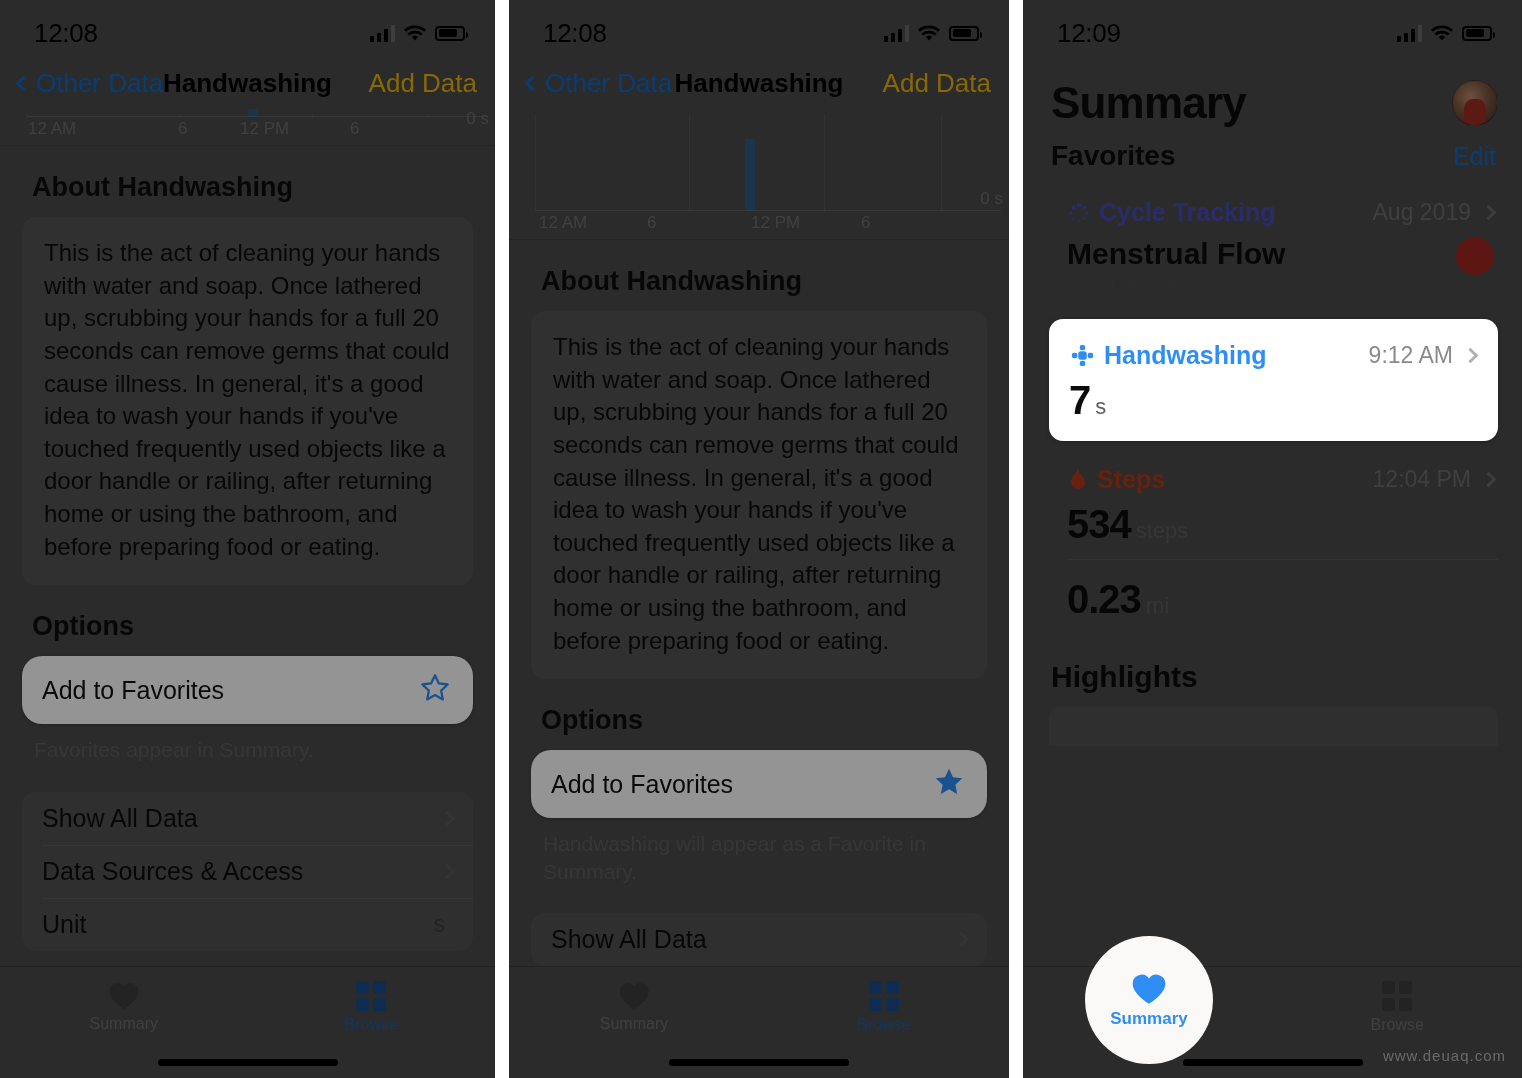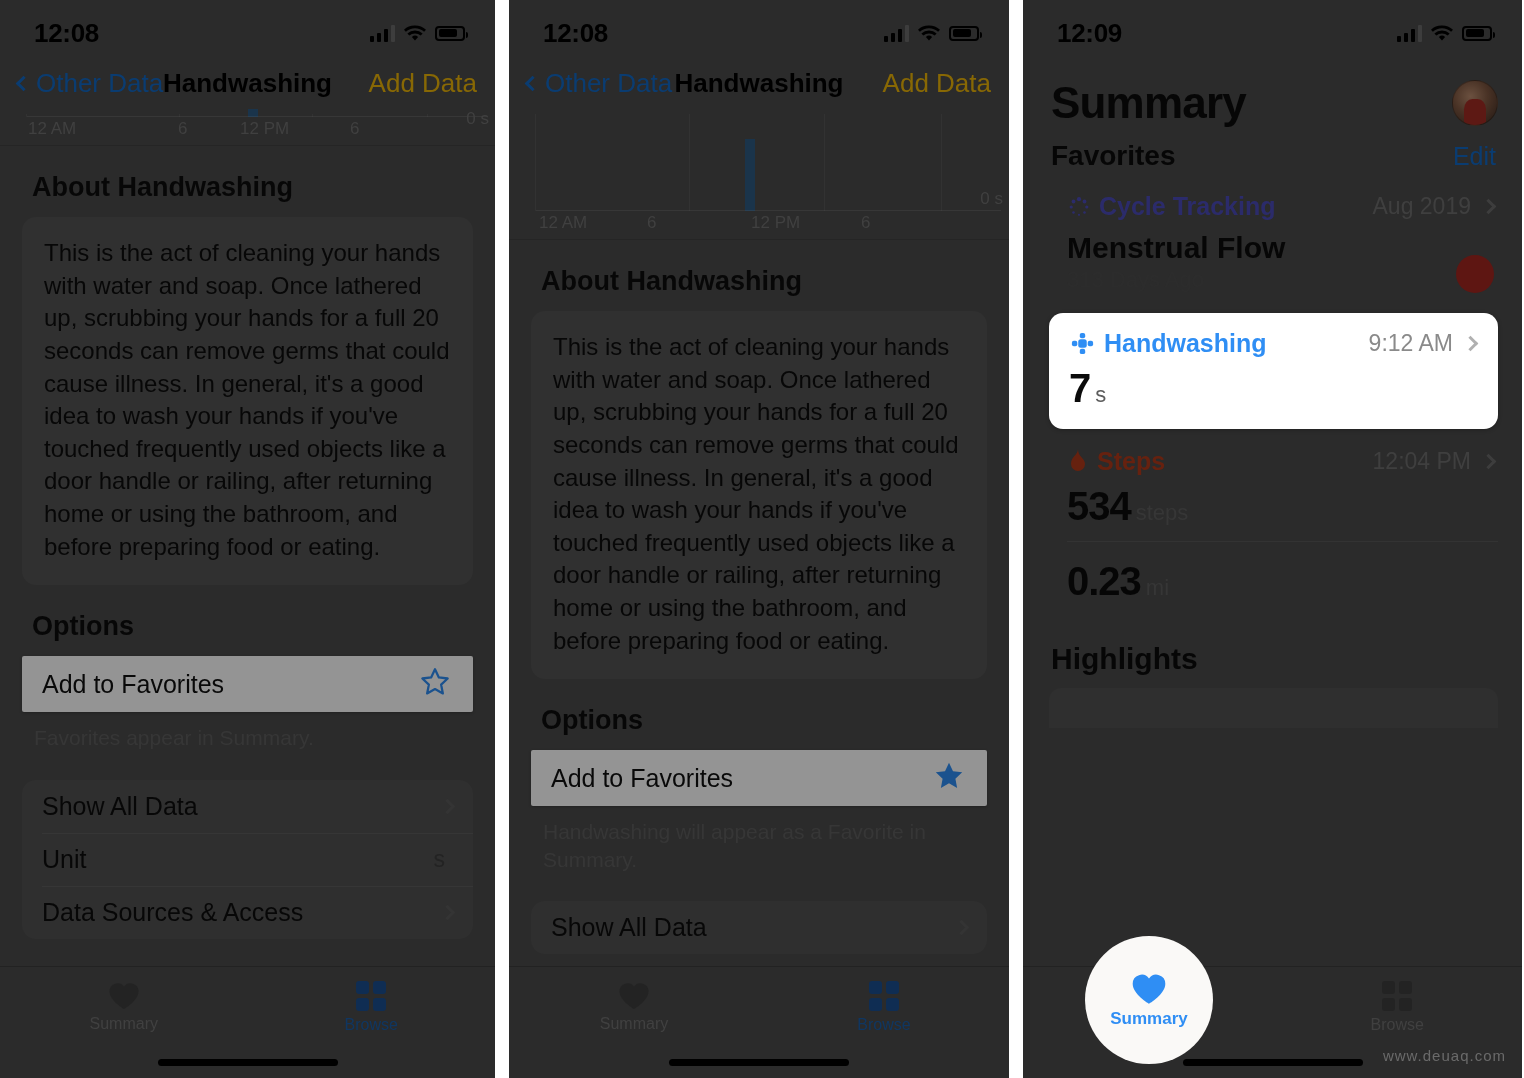--- a/index.html
+++ b/index.html
@@ -39,21 +39,21 @@
   
   .statusbar {
     position: relative;
     height: 56px;
     display: flex; align-items: center;
     justify-content: space-between;
     padding: 10px 30px 0 34px;
     z-index: 2;
   }
   .status-time {
-    font-size: 26px; font-weight: bold; color: #000;
+    font-size: 26px; font-weight: normal; color: #000;
     letter-spacing: -0.3px;
   }
   .status-icons { display: flex; align-items: center; gap: 9px; }
   .bars { display: flex; align-items: flex-end; gap: 2.5px; height: 17px; }
   .bars i { display: block; width: 4.5px; background: #000; border-radius: 1px; }
   .bars i:nth-child(1) { height: 6px; }
   .bars i:nth-child(2) { height: 9px; }
   .bars i:nth-child(3) { height: 13px; }
   .bars i:nth-child(4) { height: 17px; background: #6a6a6a; }
   .wifi { position: relative; width: 22px; height: 17px; }
@@ -153,22 +153,22 @@
     padding: 20px 22px 22px 22px;
   }
   .about-text {
     font-size: 24px; line-height: 1.36; color: #0d0d0d;
   }
 
   
   .fav-pill {
     position: relative;
     background: #fff;
-    border-radius: 2px;
-    height: 56px;
+    border-radius: 20px;
+    height: 68px;
     display: flex; align-items: center;
     padding: 0 22px 0 20px;
     z-index: 60;    
     box-shadow: 0 1px 3px rgba(0,0,0,0.22);
     justify-content: flex-end;
   }
   .fav-pill .label { font-size: 25px; color: #111; }
   .fav-pill .star { margin-left: auto; }
   .fav-note {
     font-size: 21px; line-height: 1.3; color: #5e5e5e;
@@ -266,21 +266,21 @@
     position: relative; z-index: 1;
   }
   .sum-item {
     position: relative;
     padding: 10px 4px 12px 18px;
   }
   .sum-item + .sum-item::before {
     content: ""; position: absolute; left: 18px; right: 0; top: 0;
     height: 1px; background: rgba(255,255,255,0.08);
   }
-  .sum-top { display: flex; align-items: center; }
+  .sum-top { display: flex; align-items: center; margin-top: 6px; }
   .sum-name { font-size: 25px; font-weight: bold; }
   .sum-time { margin-left: auto; font-size: 23px; color: #6d6d6d; }
   .sum-top .chev-right { margin-left: 12px; border-color: #6a6a6a; }
   .sum-val {
     display: flex; align-items: baseline;
     margin-top: 8px;
   }
   .sum-val .num { font-size: 40px; font-weight: bold; color: #0b0b0b; letter-spacing: -1px; }
   .sum-val .unit { font-size: 22px; color: #5d5d5d; margin-left: 5px; }
   .sum-val .sub { font-size: 22px; color: #4d4d4d; margin-top: 2px; }
@@ -419,26 +419,26 @@
         </span>
       </div>
       <div class="fav-note">Favorites appear in Summary.</div>
 
       <div class="list-card">
         <div class="list-row">
           <span class="rlabel">Show All Data</span>
           <span class="chev-right"></span>
         </div>
         <div class="list-row">
+          <span class="rlabel">Data Sources &amp; Access</span>
+          <span class="chev-right"></span>
+        </div>
+        <div class="list-row">
           <span class="rlabel">Unit</span>
           <span class="rvalue">s</span>
-        </div>
-        <div class="list-row">
-          <span class="rlabel">Data Sources &amp; Access</span>
-          <span class="chev-right"></span>
         </div>
       </div>
     </div>
 
     <div class="tabbar">
       <div class="tab inactive">
         <svg class="heart" viewBox="0 0 32 29">
             <path d="M16 28S1.5 19.6 1.5 10.2A8 8 0 0116 5.6 8 8 0 0130.5 10.2C30.5 19.6 16 28 16 28z" fill="#3d3d3d"></path>
           </svg>
         <span class="tlabel">Summary</span>
@@ -600,21 +600,21 @@
                 <circle cx="4.2" cy="12" r="1.6"></circle>
                   <circle cx="6.5" cy="6.5" r="1.9"></circle>
               </g>
             </svg>
           </span>
           <span class="sum-name" style="color:#4b4bb8">Cycle Tracking</span>
           <span class="sum-time">Aug 2019</span>
           <span class="chev-right"></span>
         </div>
         <div class="sum-val" style="display:block; margin-top:10px;">
-          <div style="display:flex; align-items:flex-end;">
+          <div style="display:flex; align-items:flex-start;">
             <div>
               <div style="font-size:30px; font-weight:bold; color:#0b0b0b;">Menstrual Flow</div>
               <div class="sub">313 Days Ago</div>
             </div>
             <div class="flow-dot"></div>
           </div>
         </div>
       </div>
     </div>
 

